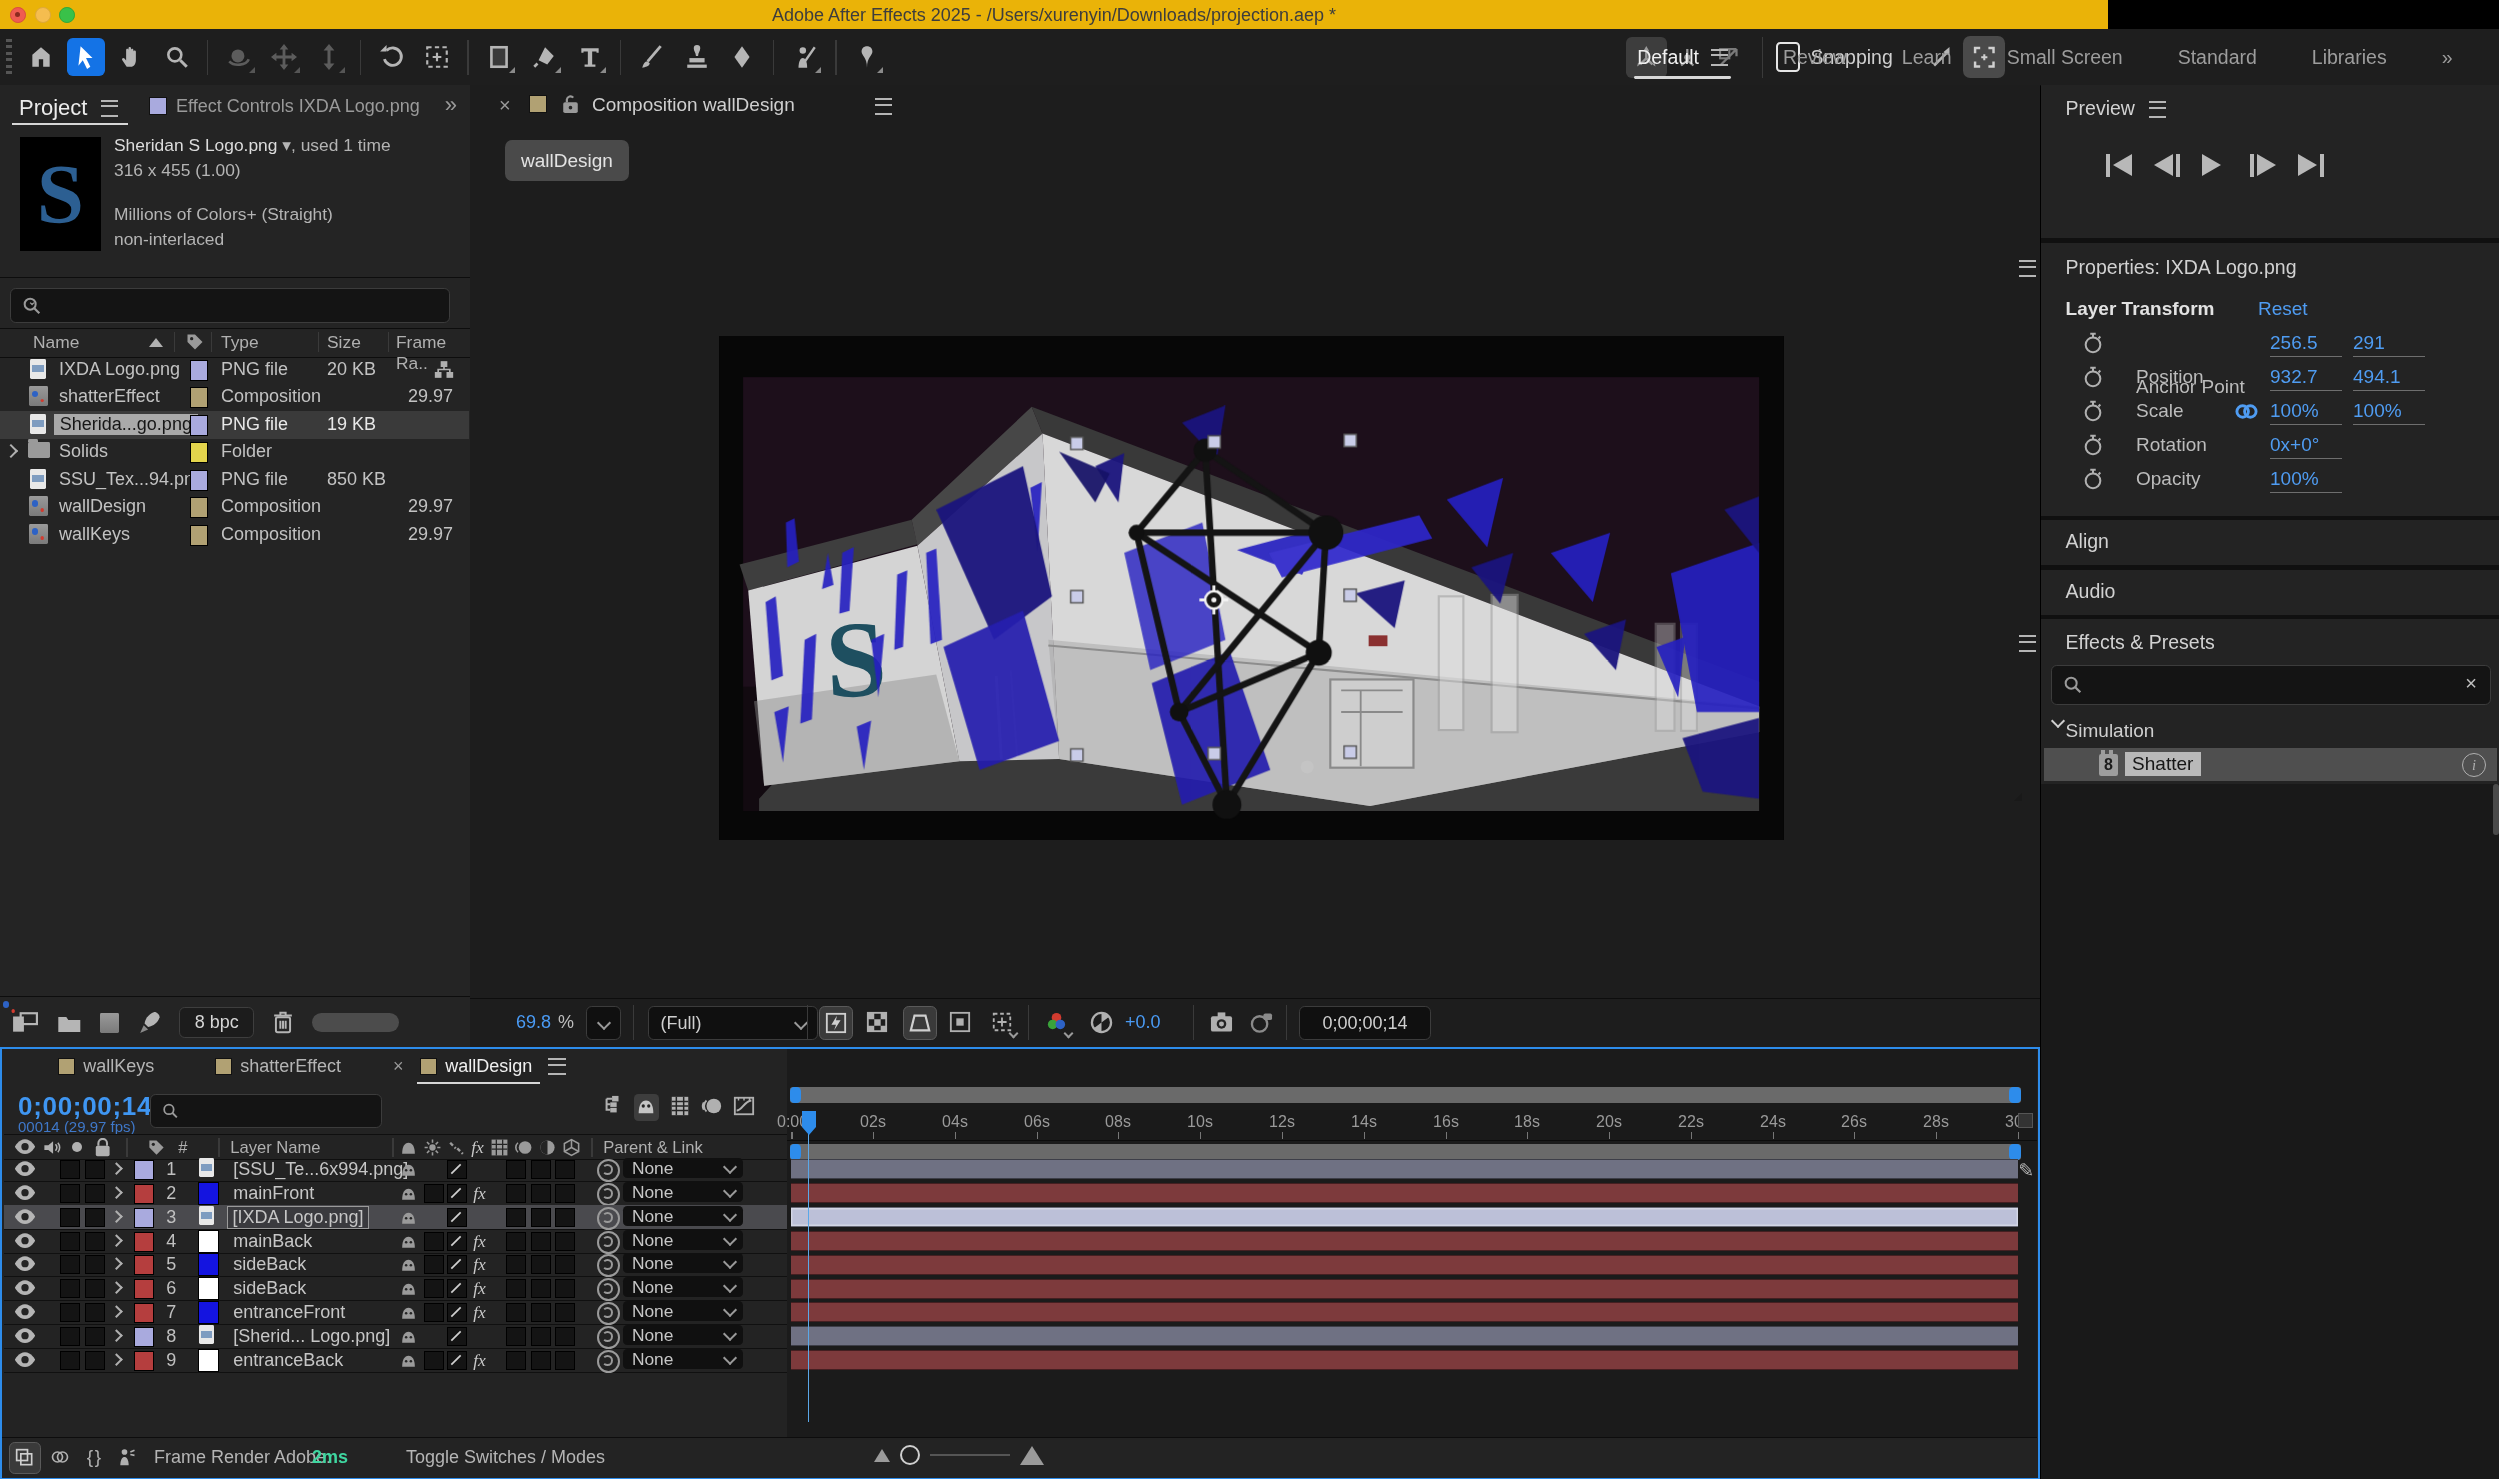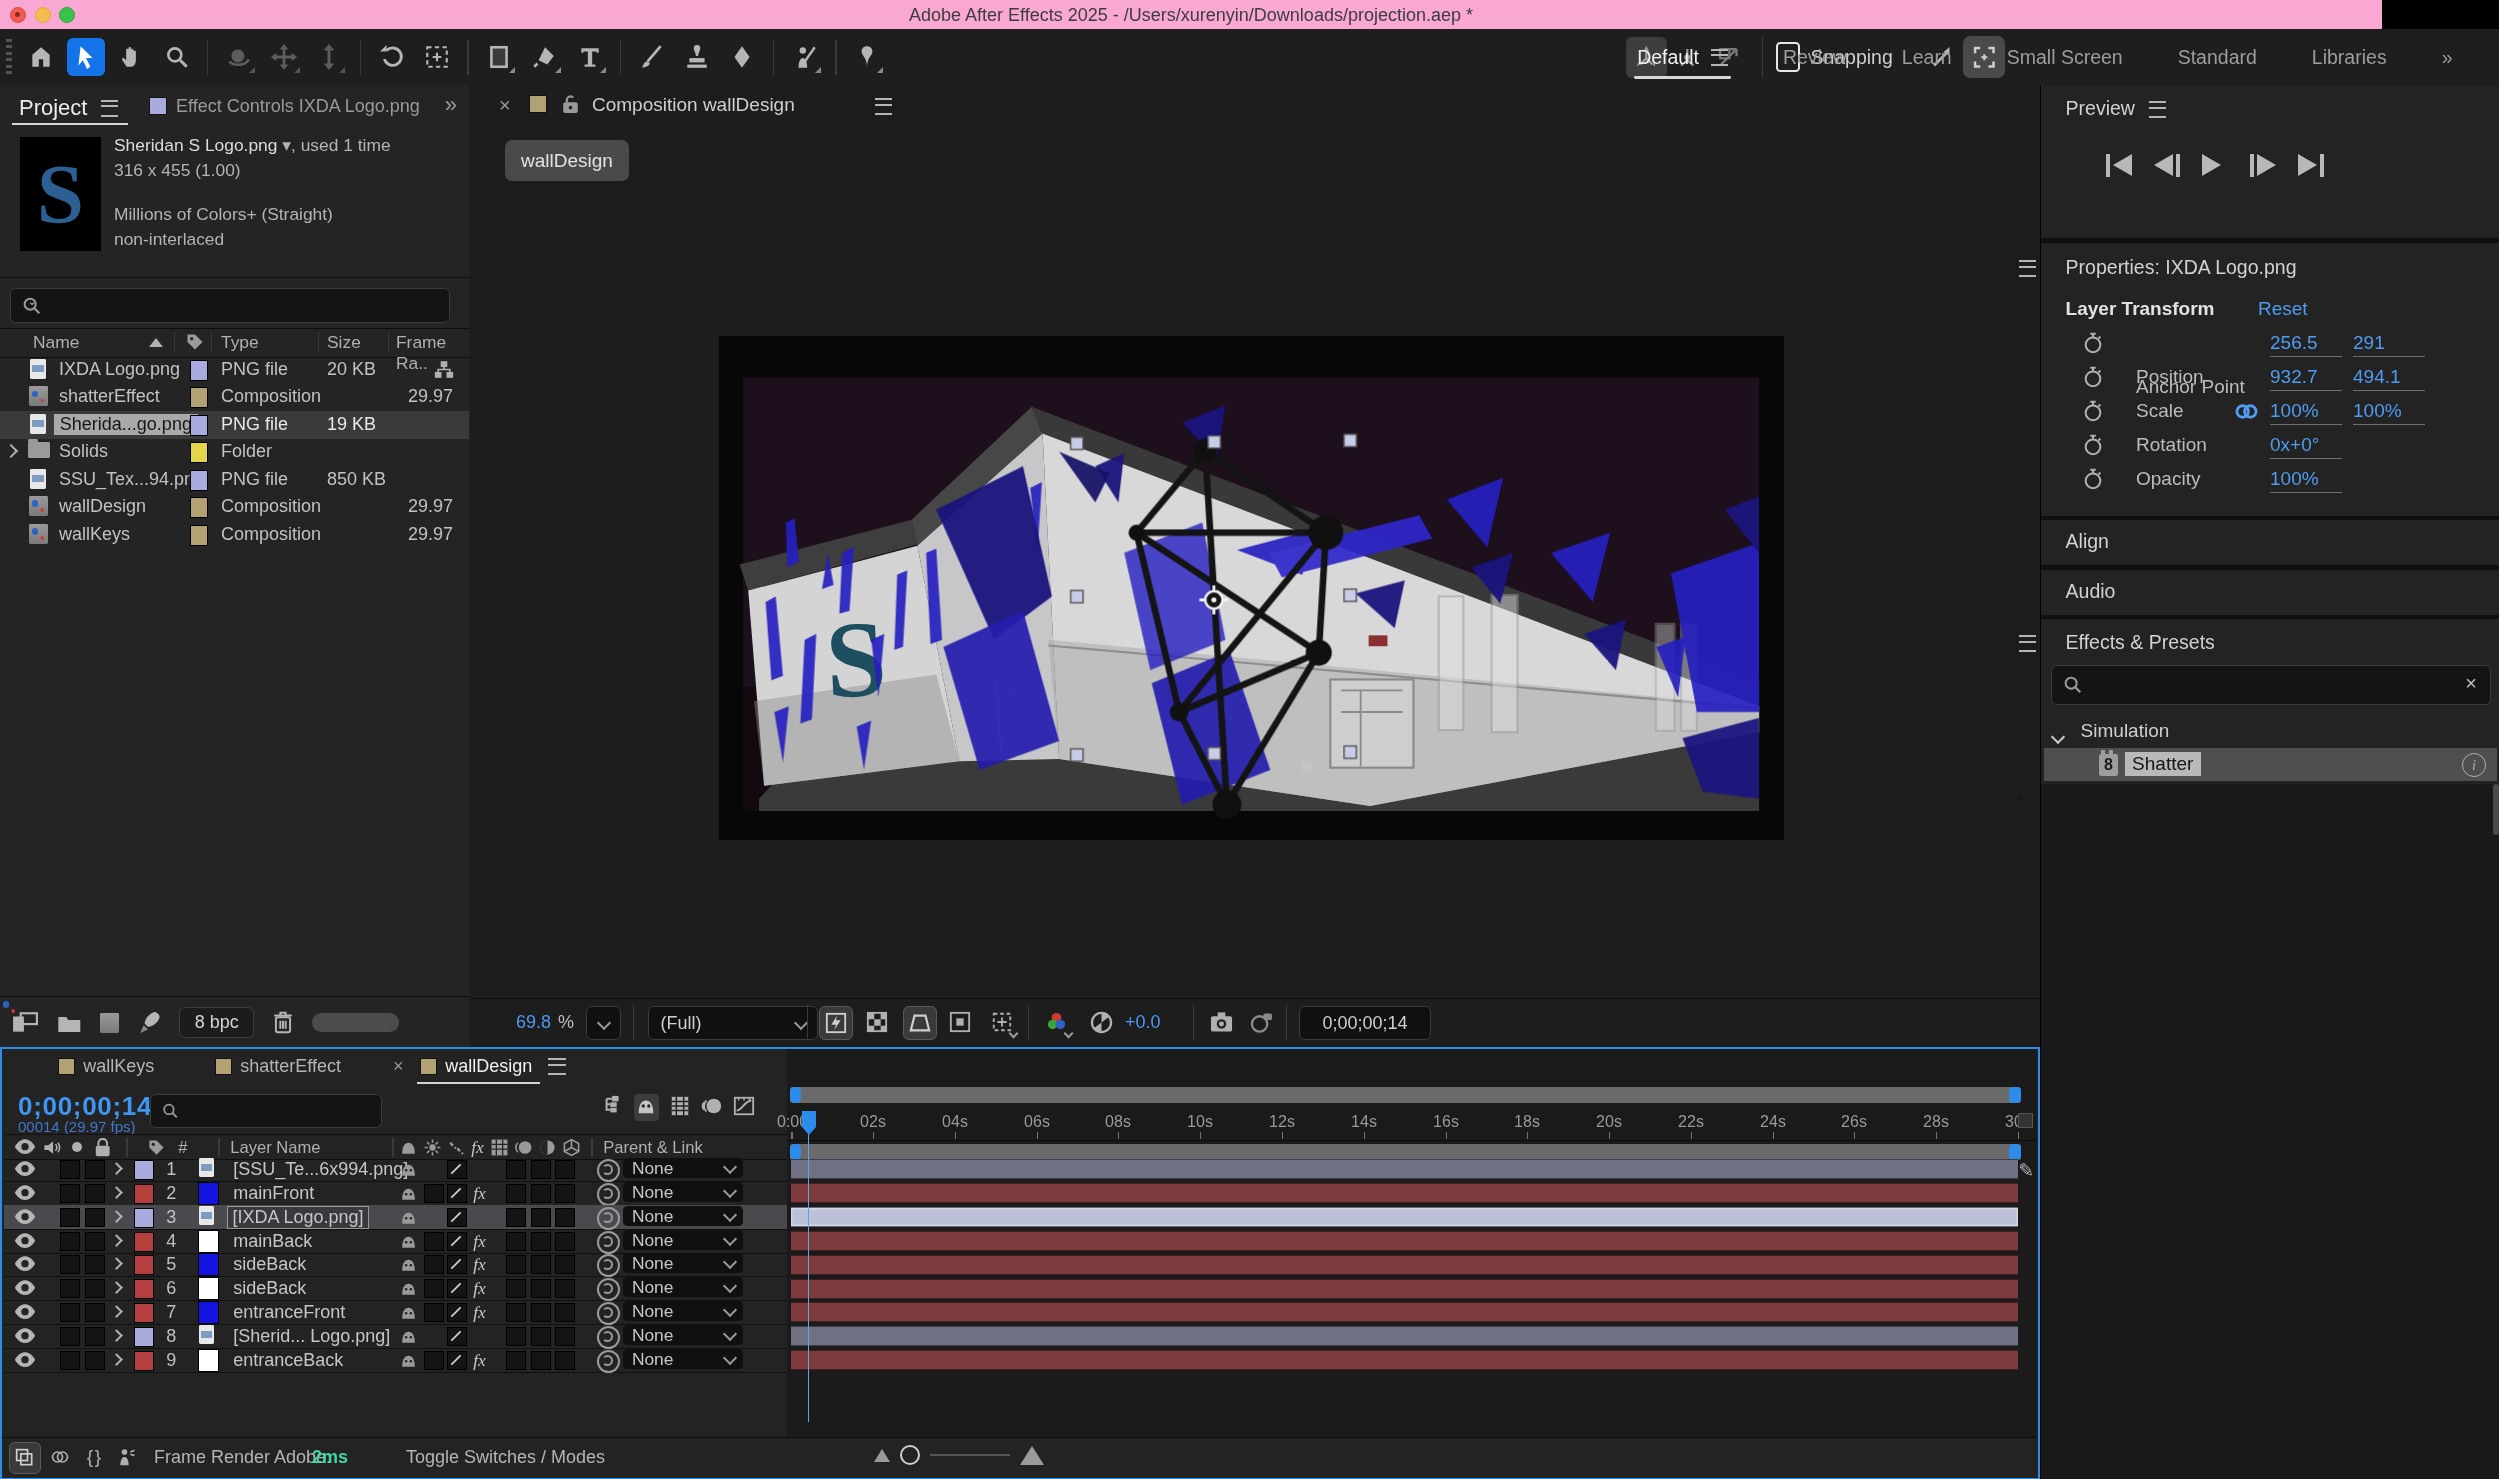--- a/index.html
+++ b/index.html
@@ -1,21 +1,21 @@
 <!DOCTYPE html>
 <html style="font-size:11.6px"><head>
 <meta charset="utf-8">
 <style>
   html,body{margin:0;padding:0;background:#000;}
   body{width:2500px;height:1480px;position:relative;font-family:"Liberation Sans","DejaVu Sans",sans-serif;
        -webkit-font-smoothing:antialiased;color:#c8c8c8;overflow:hidden;}
   .abs{position:absolute;}
   .nosel{user-select:none;}
   
-  .titlebar{left:0;top:0;width:2382px;height:29px;background:#f9a8d4;border-bottom:0.7px solid #8a8a8a;}
+  .titlebar{left:0;top:0;width:2108px;height:29px;background:#eab308;border-bottom:0.7px solid #8a8a8a;}
   .tl{width:13.7px;height:13.7px;border-radius:50%;top:7.2px;}
   .tl.red{left:10px;background:#f05c51;border:0.7px solid #d94c42;}
   .tl.red::after{content:"";position:absolute;left:4.3px;top:4.3px;width:5px;height:5px;border-radius:50%;background:#8c2a20;}
   .tl.yel{left:35px;background:#f5bd4f;border:0.7px solid #dca83c;}
   .tl.grn{left:59px;background:#39c149;border:0.7px solid #2aa83a;}
   .title-text{top:5px;width:100%;text-align:center;font-size:18px;color:#3d3d3d;}
   
   .toolbar{left:0;top:29px;width:2500px;height:56px;background:#1e1e1e;border-bottom:1.4px solid #0b0b0b;}
   .grip{left:5.8px;top:10px;width:5.8px;height:36px;
         background:repeating-linear-gradient(#555 0 2.9px,transparent 2.9px 6.5px);}
@@ -743,21 +743,21 @@
   <div class="sec" style="top:534px;height:861px;">
     <div class="abs sec-title" style="left:24.6px;top:11.6px;">Effects &amp; Presets</div>
     <span class="hamb abs" style="right:22px;top:16px;"></span>
     <div class="abs searchbox" style="left:10px;top:46px;width:438px;height:38px;">
       <svg class="mag" viewBox="0 0 24 24">
           <circle cx="10" cy="10" r="6" fill="none" stroke="#9a9a9a" stroke-width="2.2"></circle>
           <path d="M14.5 14.5L20 20" stroke="#9a9a9a" stroke-width="2.4"></path>
         </svg>
       <span class="abs" style="right:13px;top:5.8px;font-size:20px;color:#c0c0c0;">×</span>
     </div>
-    <div class="abs" style="left:11.6px;top:101px;display:flex;align-items:flex-end;gap:18px;">
+    <div class="abs" style="left:11.6px;top:101px;display:flex;align-items:flex-start;gap:3px;">
       <span class="chev" style="border-color:#cfcfcf;margin-top:-4.3px;"></span>
       <span class="eff-cat">Simulation</span>
     </div>
     <div class="abs shatter-row" style="left:2.9px;top:129px;width:453px;height:33px;">
       <span class="abs badge8" style="left:55px;top:5.8px;">8</span>
       <span class="abs shatter-name" style="left:81px;top:3.6px;">Shatter</span>
       <span class="abs info-circ" style="left:418px;top:5px;">i</span>
     </div>
     <div class="abs" style="left:0;top:165px;width:459px;height:696px;background:#191919;">
       <span class="preset-ic abs" style="right:20px;top:16px;"></span>

